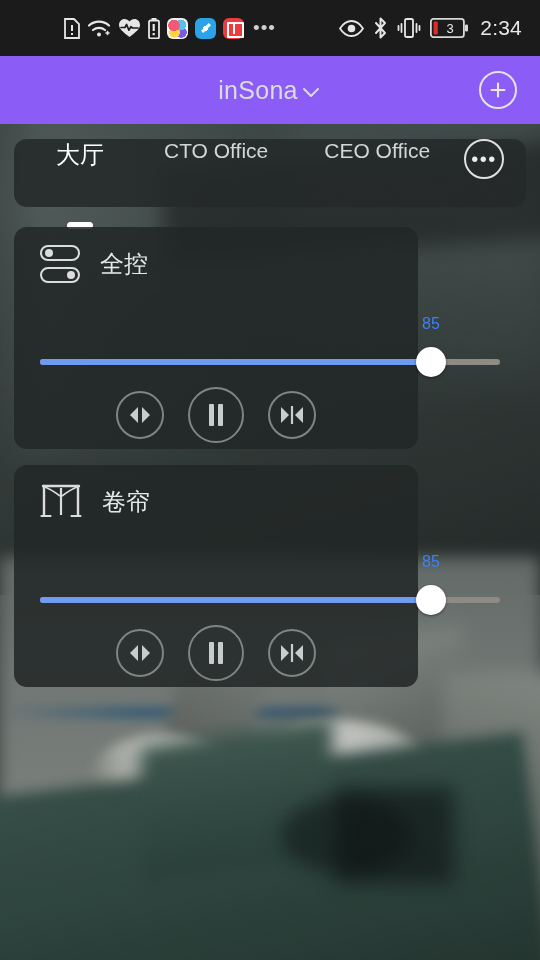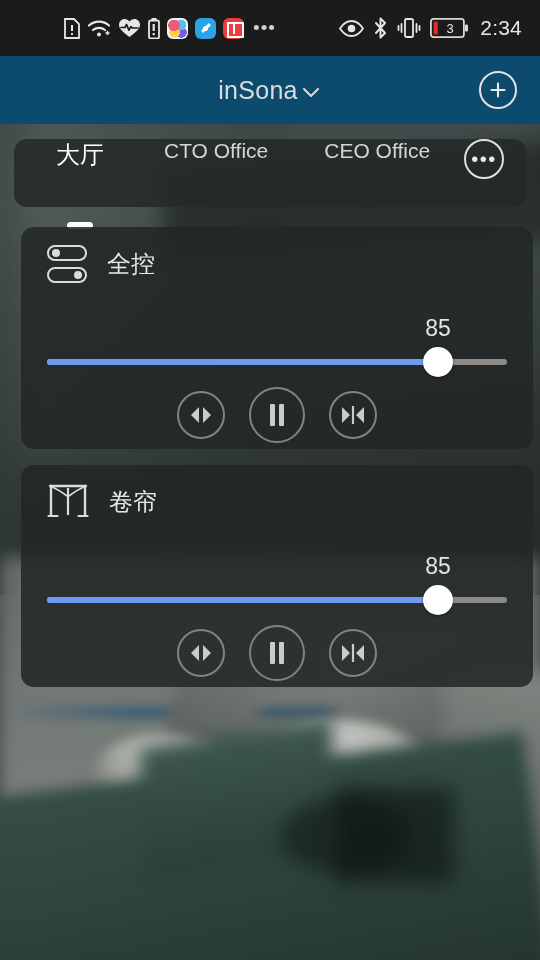--- a/index.html
+++ b/index.html
@@ -166,21 +166,21 @@
     width: 60%; height: 56%; border: 2px solid #fff; border-radius: 1px;
   }
   .sb-time {
     color: #e8e8e8; font-size: 21px; letter-spacing: .2px; margin-left: 3px;
   }
 
   
   #titlebar {
     position: absolute; left: 0; top: 56px;
     width: 540px; height: 68px;
-    background: #0c4a6e;
+    background: #8b5cf6;
     z-index: 39;
   }
   #apptitle {
     position: absolute; left: 0; top: 0; width: 540px; height: 68px;
     display: flex; align-items: center; justify-content: center; gap: 2px;
     color: #dcdcdc; font-size: 25px; letter-spacing: .3px;
   }
   #addbtn {
     position: absolute; right: 23px; top: 50%;
     transform: translateY(-50%);
@@ -218,22 +218,22 @@
   #tabmore {
     margin-left: auto; margin-right: 22px;
     width: 40px; height: 40px; border-radius: 50%;
     border: 2px solid #e0e0e0;
     display: flex; align-items: center; justify-content: center;
     color: #ededed; font-size: 20px; line-height: 8px; letter-spacing: 1.5px;
   }
 
   
   .card {
-    position: absolute; left: 21px;
-    width: 512px; height: 222px;
+    position: absolute; left: 14px;
+    width: 404px; height: 222px;
     background: rgba(34,39,39,.86);
     border-radius: 13px;
     z-index: 20;
   }
   #card0 { top: 227px; }
   #card1 { top: 465px; }
 
   .card-head {
     position: absolute; left: 26px; top: 18px;
     display: flex; align-items: center; gap: 20px;
@@ -251,21 +251,21 @@
   .tgl.right i { right: 3px; }
 
   
   .ico-curtain { width: 42px; height: 38px; }
 
   
   .slider-wrap { position: absolute; left: 26px; top: 88px; width: 460px; height: 62px; }
   .slider-val {
     position: absolute; top: 0;
     transform: translateX(-50%);
-    color: #e5e5e5; font-size: 23px;
+    color: #3b82f6; font-size: 16px;
   }
   .track {
     position: absolute; left: 0; bottom: 12px;
     width: 100%; height: 6px; border-radius: 3px;
     background: #8e8b85;
   }
   .track-fill {
     position: absolute; left: 0; top: 0;
     height: 100%; border-radius: 3px;
     background: #6e9bf0;

